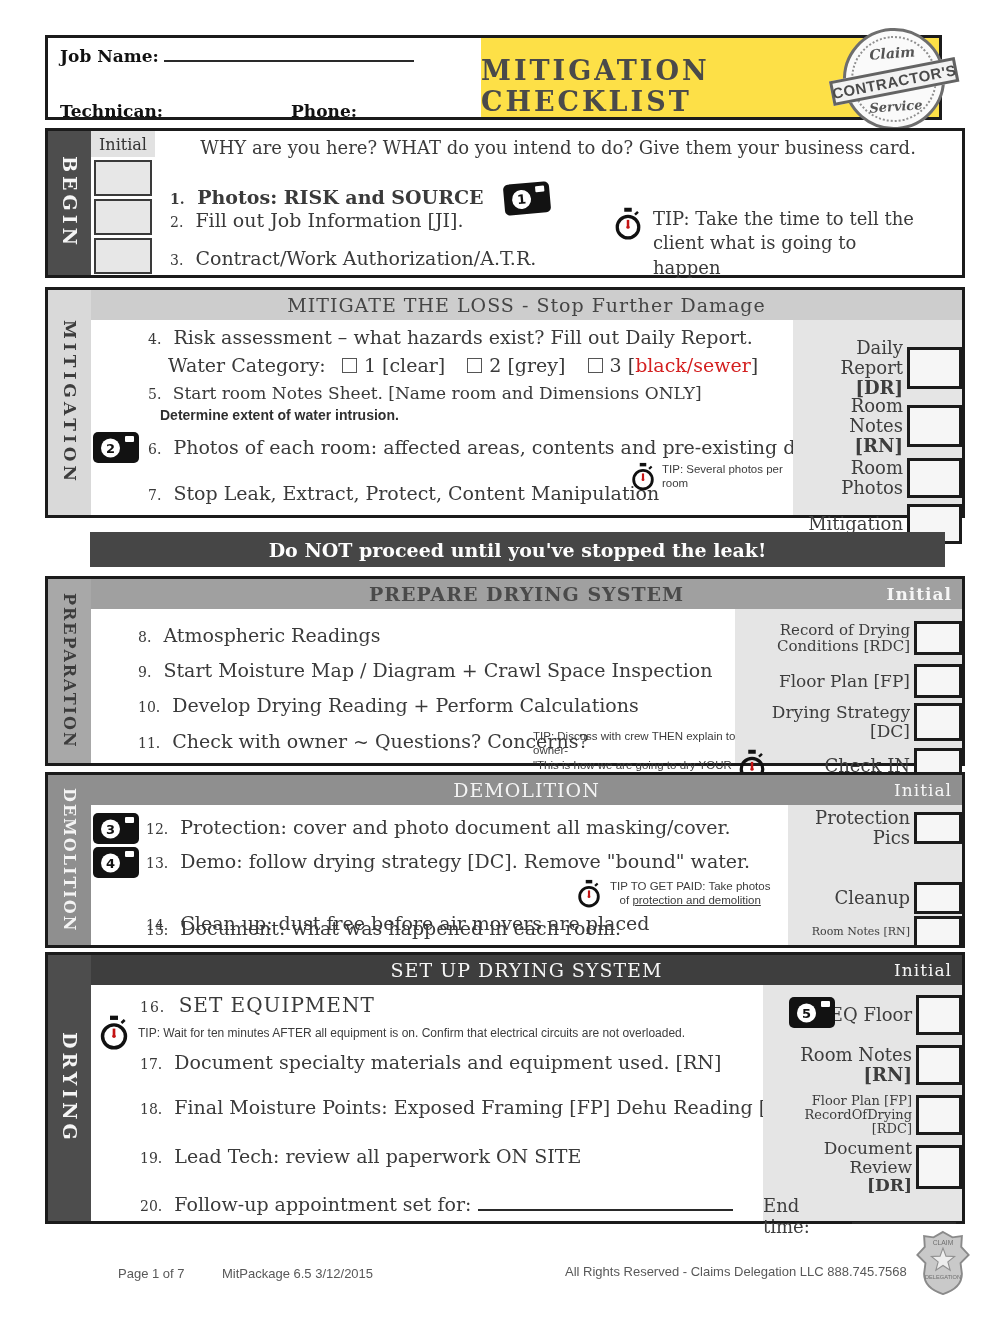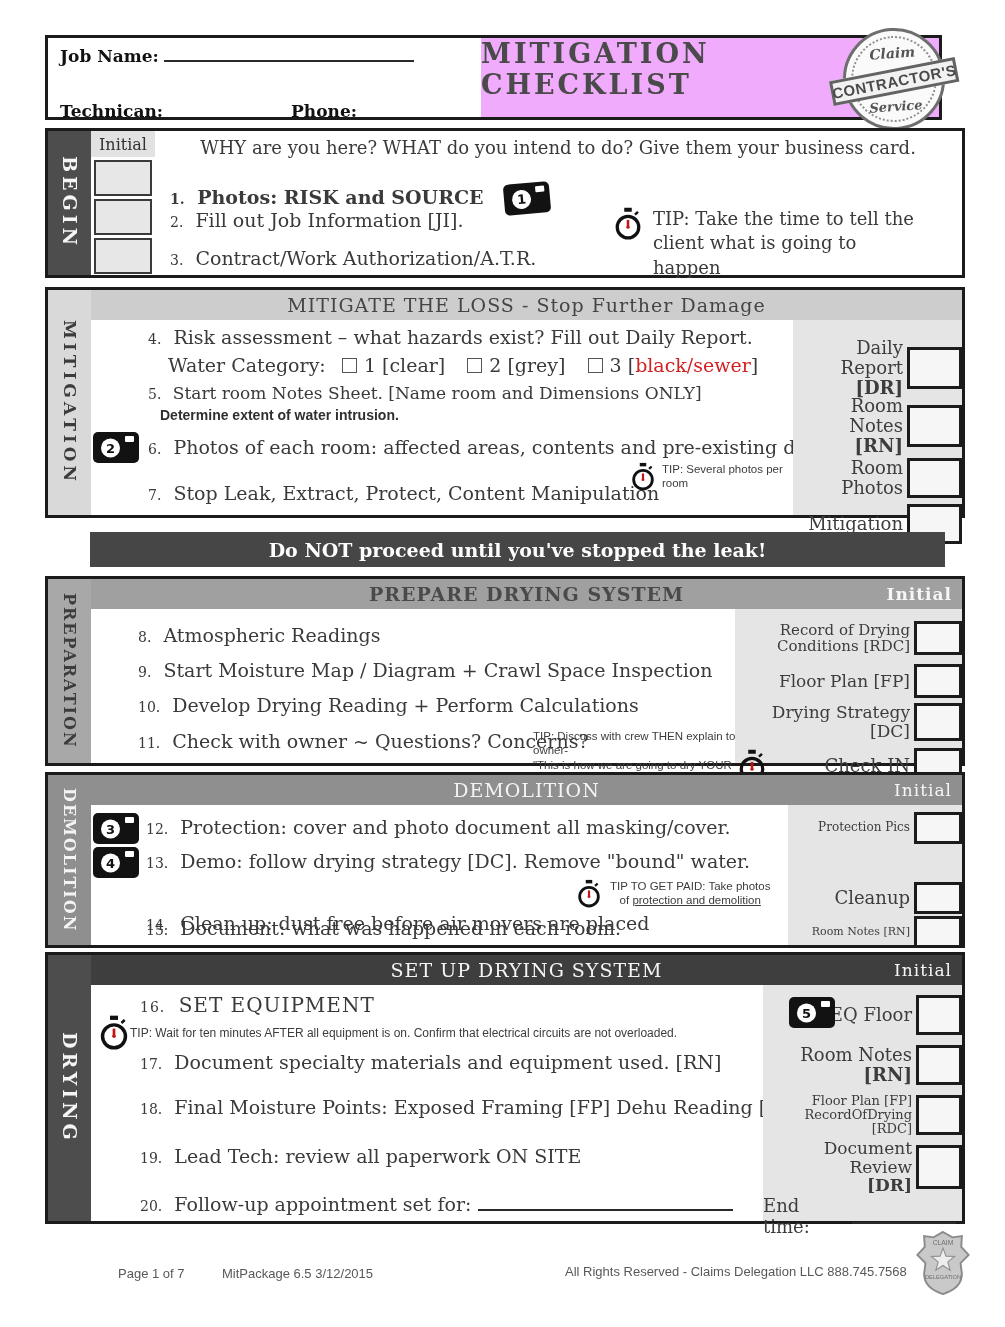--- a/index.html
+++ b/index.html
@@ -48,21 +48,21 @@
 
   <div class="sec" style="left:45px;top:35px;width:897px;height:85px;">
     <div class="abs" style="left:12px;top:8px;">
       <span class="hfield">Job Name:</span>
       <span class="blank" style="width:250px;"></span>
     </div>
     <div class="abs" style="left:12px;top:63px;width:420px;display:flex;">
       <span class="hfield">Technican:</span>
       <span class="hfield" style="margin-left:128px;">Phone:</span>
     </div>
-    <div class="abs" style="left:433px;top:0;right:0;bottom:0;background:#f0abfc;display:flex;align-items:flex-start;justify-content:center;">
+    <div class="abs" style="left:433px;top:0;right:0;bottom:0;background:#fde047;display:flex;align-items:flex-end;justify-content:center;">
       <span style="font-size:27px;font-weight:bold;letter-spacing:3px;color:#4a4a4a;margin-right:70px;">MITIGATION CHECKLIST</span>
     </div>
     <div class="stamp" style="left:795px;top:-10px;">
       <div class="dots"></div>
       <div class="claim">Claim</div>
       <div class="banner">CONTRACTOR'S</div>
       <div class="service">Service</div>
     </div>
   </div>
 
@@ -302,21 +302,21 @@
         <circle cx="12" cy="16" r="1.3" fill="#c41414"></circle>
       </svg>
       <span class="tipsmall" style="text-align:center;">
         <span>TIP TO GET PAID: Take photos</span><br>
         <span>of </span><span class="u">protection and demolition</span>
       </span>
     </div>
 
     <div class="panel" style="left:740px;">
       <div class="prow" style="top:6px;height:34px;left:0;">
-        <div class="plabel" style="font-size:12px;">
+        <div class="plabel" style="font-size:18px;">
             <div>Protection Pics</div>
           </div>
         <div class="ibox" style="width:48px;height:32px;"></div>
       </div>
       <div class="prow" style="top:76px;height:34px;left:0;">
         <div class="plabel" style="font-size:18px;">
             <div>Cleanup</div>
           </div>
         <div class="ibox" style="width:48px;height:32px;"></div>
       </div>
@@ -335,21 +335,21 @@
     </div>
     <div class="bar" style="background:#3e3e3e;color:#f5f5f5;">
       <span>SET UP DRYING SYSTEM</span>
       <span class="initial">Initial</span>
     </div>
 
     <div class="item" style="left:92px;top:38px;font-size:20px;letter-spacing:1px;">
       <span class="inum">16.</span>
       <span>SET EQUIPMENT</span>
     </div>
-    <div class="abs" style="left:50px;top:60px;display:flex;gap:0;align-items:center;text-align:center;">
+    <div class="abs" style="left:50px;top:60px;display:flex;gap:8px;align-items:center;text-align:center;">
       <svg class="sw" width="32" height="36" viewBox="0 0 24 27">
         <rect x="9" y="0.5" width="6" height="3.2" fill="#111"></rect>
         <line x1="17.6" y1="6" x2="20" y2="3.8" stroke="#111" stroke-width="2"></line>
         <circle cx="12" cy="16" r="8.6" fill="none" stroke="#111" stroke-width="2.6"></circle>
         <line x1="12" y1="16" x2="12" y2="10.2" stroke="#c41414" stroke-width="2"></line>
         <circle cx="12" cy="16" r="1.3" fill="#c41414"></circle>
       </svg>
       <span class="tipsmall" style="font-size:12px;">TIP: Wait for ten minutes AFTER all equipment is on. Confirm that electrical circuits are not overloaded.</span>
     </div>
     <div class="item" style="left:92px;top:96px;">

